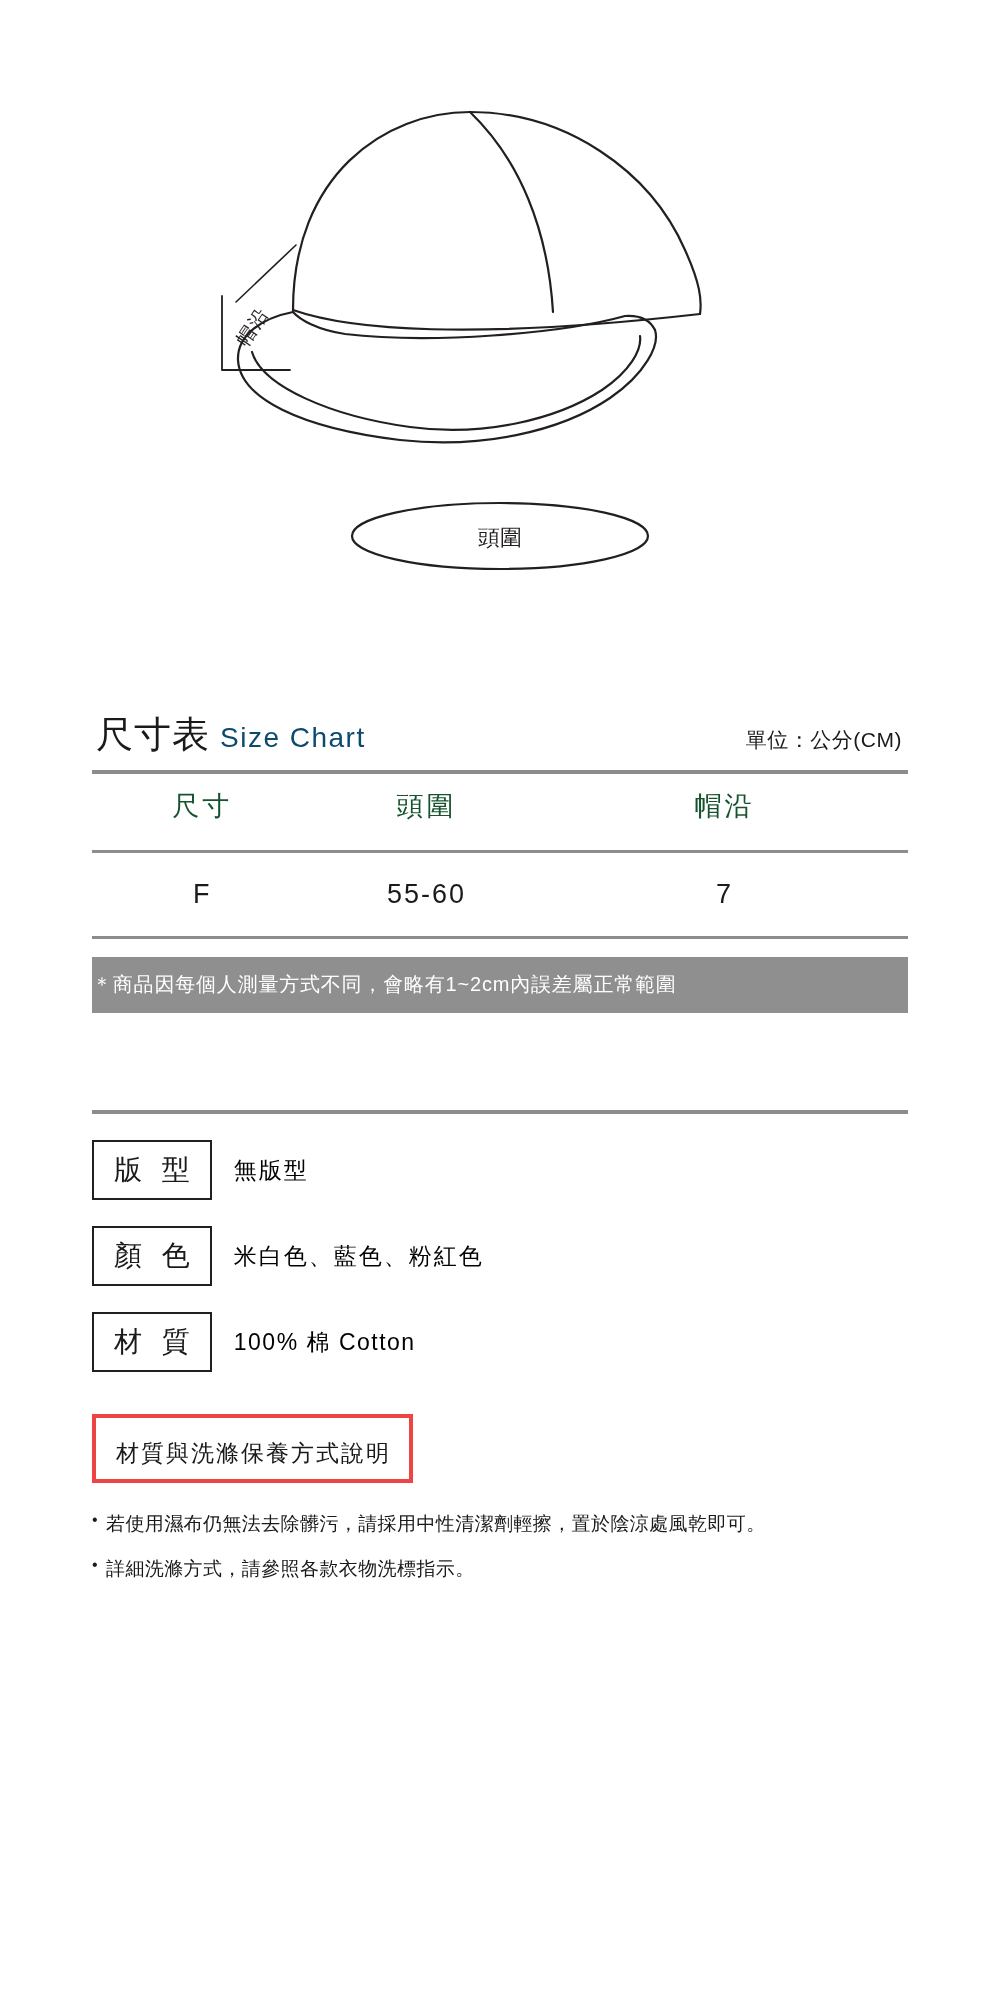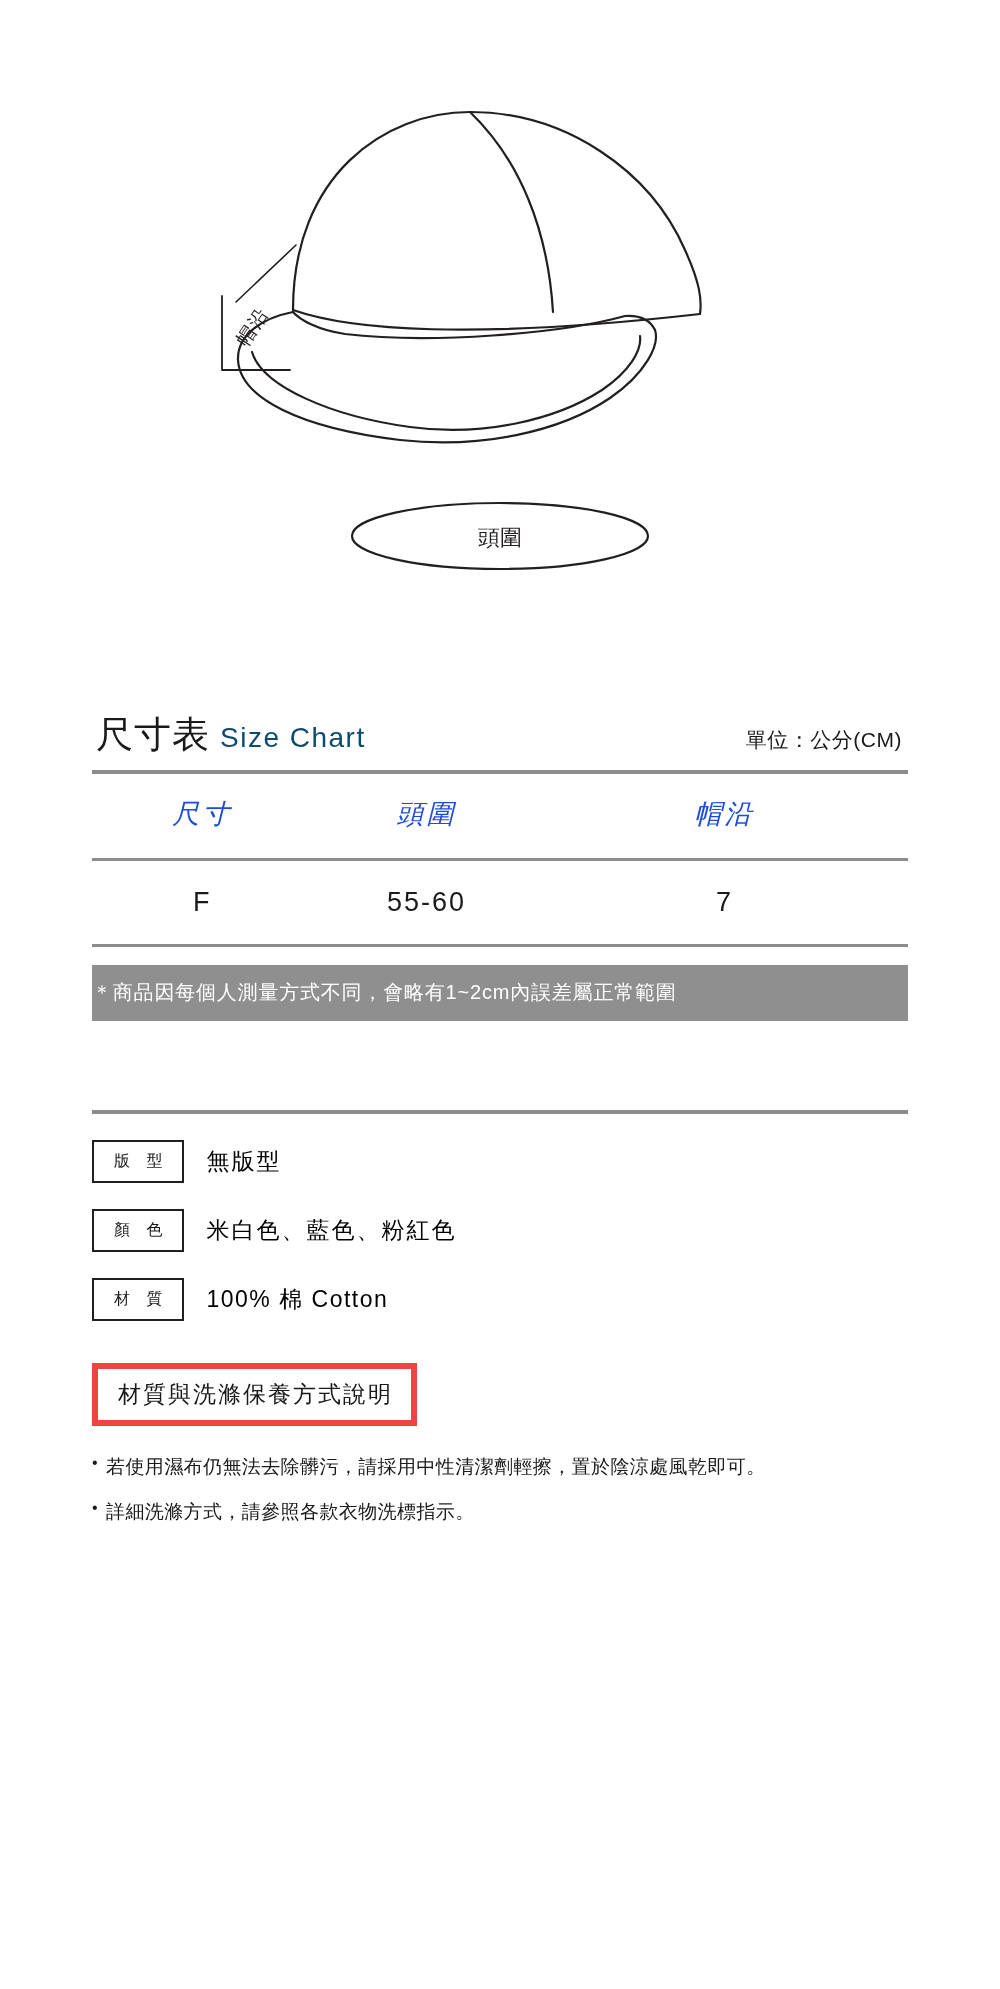--- a/index.html
+++ b/index.html
@@ -80,23 +80,22 @@
     table-layout: fixed;
   }
   table.size-table th,
   table.size-table td {
     text-align: center;
     font-weight: normal;
   }
   table.size-table th {
     font-size: 27px;
     letter-spacing: 3px;
-    padding: 22px 0 12px 0;
-    color: #1d4ed8;
-    font-style: italic;
+    padding: 14px 0 12px 0;
+    color: #14532d;
   }
   table.size-table td {
     font-size: 27px;
     letter-spacing: 2px;
     padding: 14px 0 12px 0;
     color: #1a1a1a;
   }
   table.size-table col.c1 { width: 27%; }
   table.size-table col.c2 { width: 28%; }
   table.size-table col.c3 { width: 45%; }
@@ -129,44 +128,44 @@
     margin-top: 12px;
   }
 
   .spec-row {
     display: flex;
     align-items: center;
     margin-top: 26px;
   }
   .spec-label {
     border: 2px solid #231f20;
-    font-size: 16px;
+    font-size: 28px;
     letter-spacing: 6px;
     padding: 9px 14px 9px 20px;
     min-width: 92px;
     text-align: center;
     box-sizing: border-box;
     color: #1a1a1a;
   }
   .spec-value {
     font-size: 23px;
     letter-spacing: 2px;
     margin-left: 22px;
     color: #000000;
   }
   .spec-value.mono {
     letter-spacing: 1.5px;
   }
 
   .care-title {
     display: inline-block;
-    border: 6px solid #ef4444;
+    border: 4px solid #ef4444;
     font-size: 23px;
     letter-spacing: 2px;
-    padding: 10px 18px 10px 20px;
+    padding: 20px 18px 10px 20px;
     margin-top: 42px;
     color: #1a1a1a;
   }
   .care-list {
     margin: 26px 0 0 0;
     padding: 0;
     list-style: none;
   }
   .care-list li {
     font-size: 19px;

